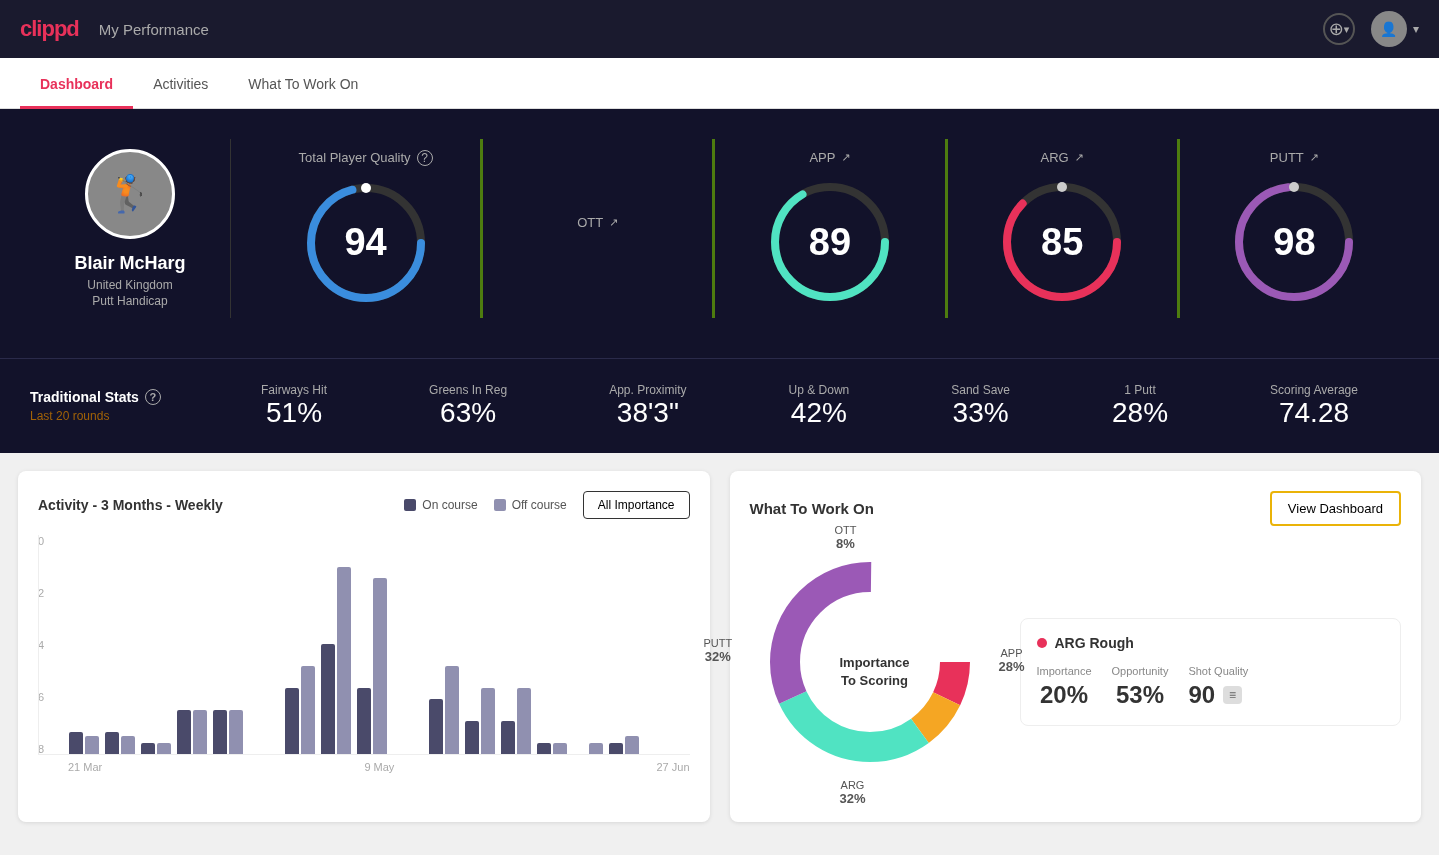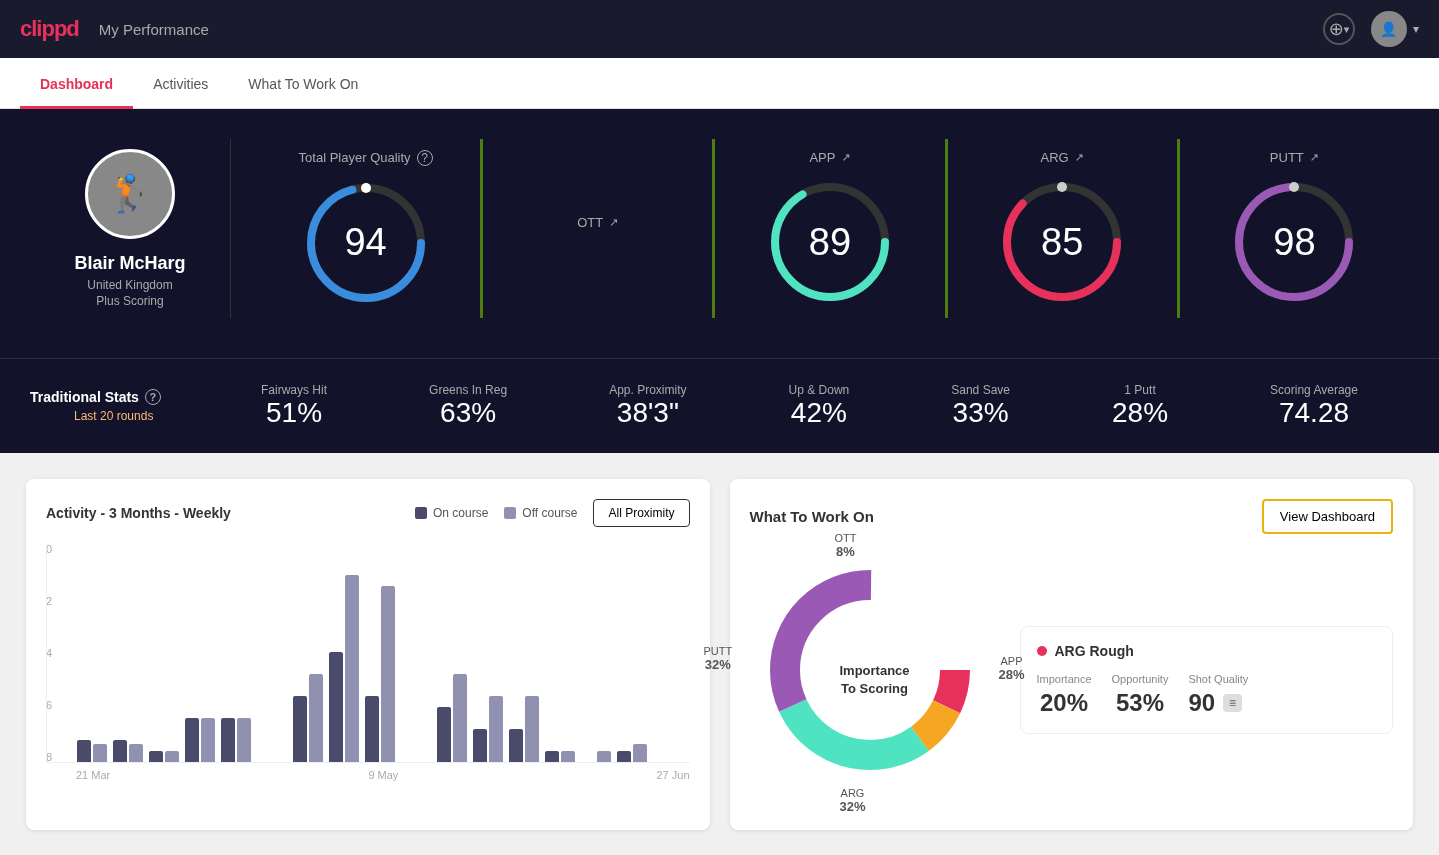--- a/index.html
+++ b/index.html
@@ -143,53 +143,53 @@
       display: flex;
       align-items: center;
       justify-content: center;
     }
     .circle-container svg {
       position: absolute;
       top: 0; left: 0;
     }
     .circle-value {
       font-size: 38px;
-      font-weight: 400;
+      font-weight: 700;
       color: #fff;
       z-index: 1;
     }
 
     
     .stats-bar {
       background: #12122a;
       border-top: 1px solid #2a2a4a;
       padding: 24px 30px;
       display: flex;
       align-items: center;
       gap: 0;
     }
     .stats-label-block {
       min-width: 180px;
     }
     .stats-title { font-size: 14px; font-weight: 600; color: #fff; display: flex; align-items: center; gap: 6px; }
-    .stats-subtitle { font-size: 12px; color: #fdba74; margin-top: 4px; margin-left: 44px; }
+    .stats-subtitle { font-size: 12px; color: #a16207; margin-top: 4px; }
     .stat-items {
       flex: 1;
       display: flex;
       justify-content: space-around;
     }
     .stat-item { text-align: center; }
     .stat-item-label { font-size: 12px; color: #aaa; }
     .stat-item-value { font-size: 28px; font-weight: 300; color: #fff; }
 
     
     .main-content {
       display: flex;
       gap: 20px;
-      padding: 26px;
+      padding: 18px;
     }
 
     
     .panel {
       background: #fff;
       border-radius: 8px;
       padding: 20px;
       box-shadow: 0 1px 4px rgba(0,0,0,0.1);
     }
     .panel-left { flex: 1; }
@@ -371,21 +371,21 @@
   <div class="nav-tab">What To Work On</div>
 </nav>
 
 <section class="hero">
   <div class="hero-inner">
 
     <div class="hero-profile">
       <div class="hero-avatar">🏌️</div>
       <div class="hero-name">Blair McHarg</div>
       <div class="hero-location">United Kingdom</div>
-      <div class="hero-handicap">Plus Scoring</div>
+      <div class="hero-handicap">Putt Handicap</div>
     </div>
 
     <div class="hero-scores">
 
       <div class="score-section">
         <div class="score-label">
           <span>Total Player Quality</span>
           <span class="info-icon">?</span>
         </div>
         <div class="circle-container">
@@ -501,21 +501,21 @@
         <div class="activity-legend">
           <div class="legend-item">
             <div class="legend-dot" style="background:#4a4a6a;"></div>
             <span>On course</span>
           </div>
           <div class="legend-item">
             <div class="legend-dot" style="background:#9090b0;"></div>
             <span>Off course</span>
           </div>
         </div>
-        <button class="all-activities-btn">All Proximity</button>
+        <button class="all-activities-btn">All Importance</button>
       </div>
     </div>
 
     <div class="bar-chart">
       <div style="position:relative;">
         <div class="chart-y-labels">
           <span>8</span>
           <span>6</span>
           <span>4</span>
           <span>2</span>

